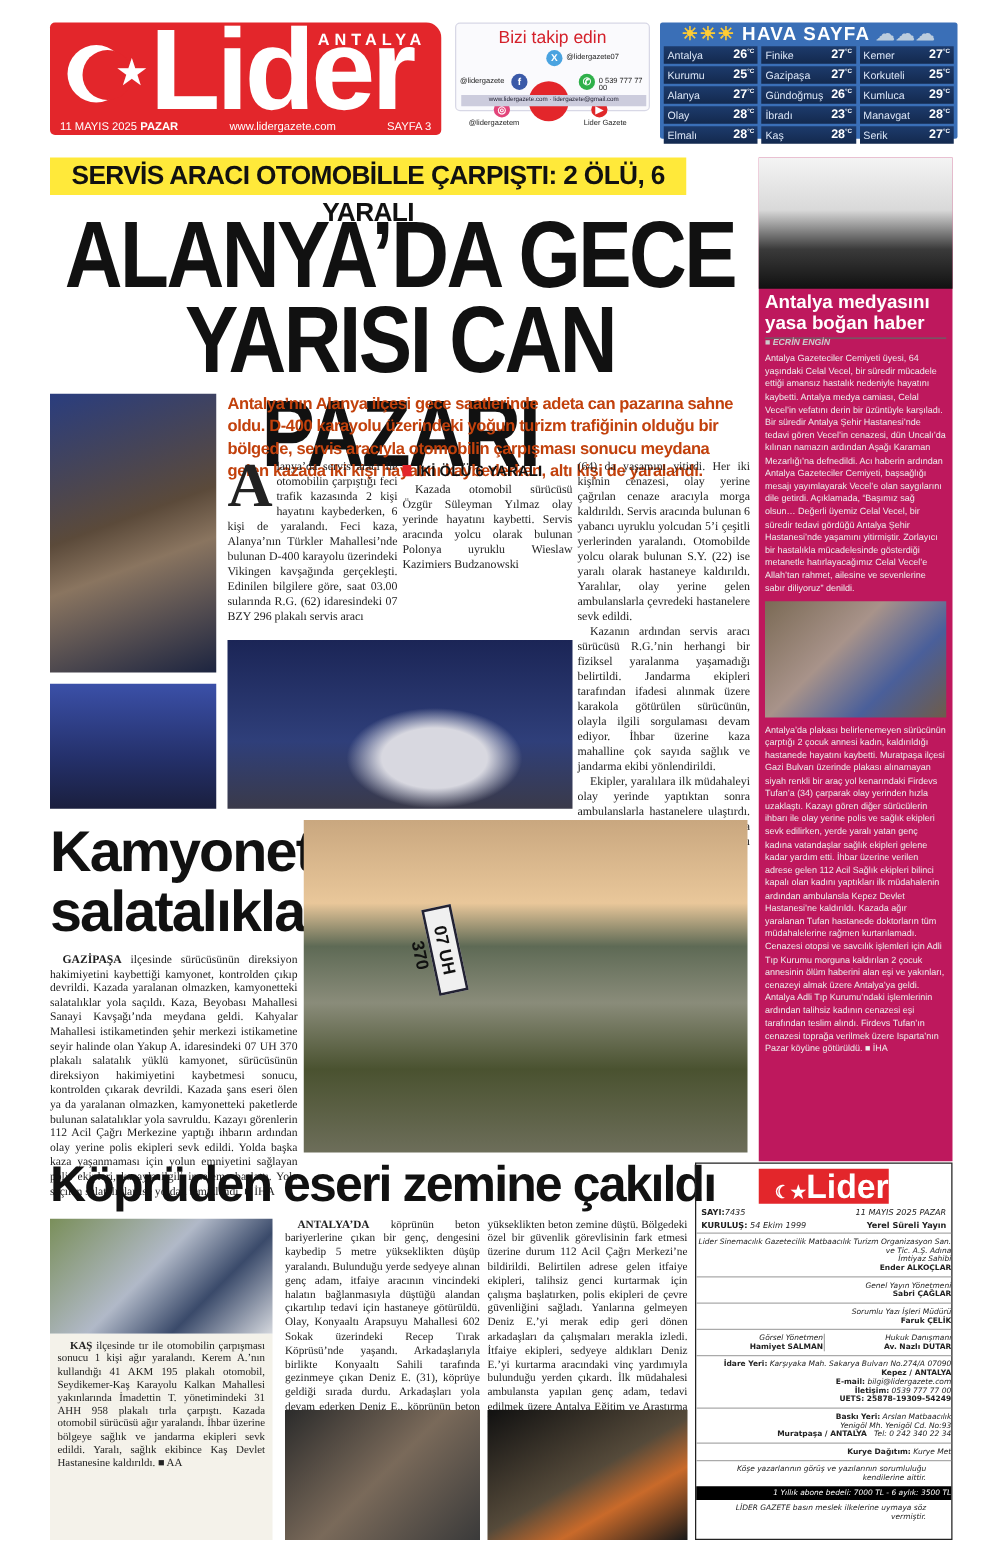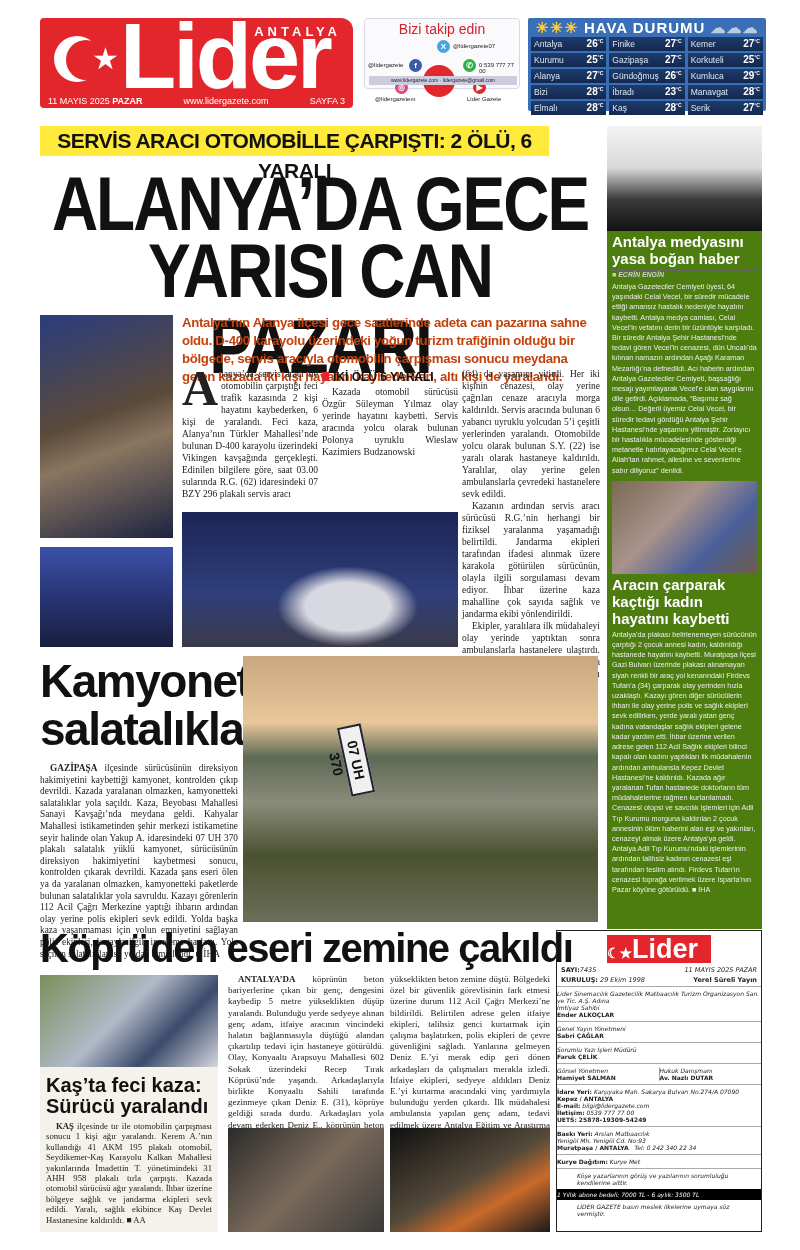--- a/index.html
+++ b/index.html
@@ -33,27 +33,27 @@
 .kicker{left:40px;top:126px;width:509px;height:30px;background:#ffe93a;text-align:center;font:700 21px/30px "Liberation Sans",sans-serif;letter-spacing:-0.5px;transform-origin:left}
 .big{left:40px;width:560px;text-align:center;font:900 64px/1 "Liberation Sans",sans-serif;letter-spacing:-2px;transform:scaleY(1.18)}
 .lede{left:182px;top:314px;width:420px;font:700 13.2px/18px "Liberation Sans",sans-serif;color:#c2410c;letter-spacing:-0.3px}
 .photo{background:#1e2d63;overflow:hidden}
 .col-text{font-size:9.5px;line-height:12px;text-align:justify;color:#222}
 .subhd{font:700 12px/14px "Liberation Sans",sans-serif;color:#111}
 .subhd::before{content:"";display:inline-block;width:7px;height:9px;background:#e3262b;margin-right:4px}
 .drop{float:left;font-size:50px;line-height:40px;margin-right:3px;font-weight:700}
 .src{font:700 7px "Liberation Sans",sans-serif}
 
-.side{left:607px;top:126px;width:155px;height:803px;background:#4d7c0f;color:#f2f2f2;font-family:"Liberation Sans",sans-serif}
+.side{left:607px;top:126px;width:155px;height:803px;background:#be185d;color:#f2f2f2;font-family:"Liberation Sans",sans-serif}
 .side .t1{font:700 15px/17px "Liberation Sans",sans-serif;color:#fff}
 .side p{font-size:7.2px;line-height:10.2px;color:#eee}
 
 .h2{font:900 46px/1 "Liberation Sans",sans-serif;letter-spacing:-1.5px}
 
-.kunye{left:556px;top:930px;width:206px;height:302px;border:1px solid #222;font-family:"DejaVu Sans",sans-serif;font-size:6px;color:#222;text-align:left}
+.kunye{left:556px;top:930px;width:206px;height:302px;border:1px solid #222;font-family:"DejaVu Sans",sans-serif;font-size:6px;color:#222;text-align:right}
 .kunye .blk{border-bottom:1px solid #aaa;padding:3px 0}
 .kunye i{font-style:italic}
 .kunye b{font-weight:700}
 .kunye .bar{background:#000;color:#fff;padding:2px 0}
 </style>
 </head>
 <body>
 
 <div class="abs mast">
   <div class="abs crescent"></div>
@@ -78,37 +78,37 @@
   <div class="abs h" style="left:114px;top:43px">0 539 777 77 00</div>
   <div class="abs center">Lider</div>
   <div class="abs ic" style="left:30px;top:62px;background:#e2457a">◎</div>
   <div class="abs h" style="left:10px;top:77px">@lidergazetem</div>
   <div class="abs ic" style="left:108px;top:62px;background:#e0282a">▶</div>
   <div class="abs h" style="left:102px;top:77px">Lider Gazete</div>
   <div class="abs foot"><span>www.lidergazete.com</span> · <span>lidergazete@gmail.com</span></div>
 </div>
 
 <div class="abs weather">
-  <div class="wt"><span style="color:#ffcc33">☀☀☀ </span><span>HAVA DURUMU</span><span style="color:#bcd"> ☁☁☁</span></div>
+  <div class="wt"><span style="color:#ffcc33">☀☀☀ </span><span>HAVA SAYFA</span><span style="color:#bcd"> ☁☁☁</span></div>
   <div class="cols">
     <div class="col">
       <div class="row">
           <span>Antalya</span>
           <span class="t"><span>26</span><sup>°C</sup></span>
         </div>
       <div class="row">
           <span>Kurumu</span>
           <span class="t"><span>25</span><sup>°C</sup></span>
         </div>
       <div class="row">
           <span>Alanya</span>
           <span class="t"><span>27</span><sup>°C</sup></span>
         </div>
       <div class="row">
-          <span>Bizi</span>
+          <span>Olay</span>
           <span class="t"><span>28</span><sup>°C</sup></span>
         </div>
       <div class="row">
           <span>Elmalı</span>
           <span class="t"><span>28</span><sup>°C</sup></span>
         </div>
     </div>
     <div class="col">
       <div class="row">
           <span>Finike</span>
@@ -182,62 +182,57 @@
 
 <div class="abs side">
   <div style="height:105px;background:linear-gradient(180deg,#f4f4f4 0,#d9d9d9 40%,#3a3a3a 70%,#111)"></div>
   <div style="padding:2px 5px">
     <div class="t1">Antalya medyasını yasa boğan haber</div>
     <div style="border-top:1px solid #666;margin:3px 0 2px;font:italic 700 7px 'Liberation Sans',sans-serif;color:#ccc">■ ECRİN ENGİN</div>
     <p style="margin-top:4px">Antalya Gazeteciler Cemiyeti üyesi, 64 yaşındaki Celal Vecel, bir süredir mücadele ettiği amansız hastalık nedeniyle hayatını kaybetti. Antalya medya camiası, Celal Vecel’in vefatını derin bir üzüntüyle karşıladı. Bir süredir Antalya Şehir Hastanesi’nde tedavi gören Vecel’in cenazesi, dün Uncalı’da kılınan namazın ardından Aşağı Karaman Mezarlığı’na defnedildi. Acı haberin ardından Antalya Gazeteciler Cemiyeti, başsağlığı mesajı yayımlayarak Vecel’e olan saygılarını dile getirdi. Açıklamada, “Başımız sağ olsun… Değerli üyemiz Celal Vecel, bir süredir tedavi gördüğü Antalya Şehir Hastanesi’nde yaşamını yitirmiştir. Zorlayıcı bir hastalıkla mücadelesinde gösterdiği metanetle hatırlayacağımız Celal Vecel’e Allah’tan rahmet, ailesine ve sevenlerine sabır diliyoruz” denildi.</p>
   </div>
   <div style="margin:3px 5px 0;height:93px;background:linear-gradient(135deg,#7b6a55,#a8938a 40%,#4a5f9a 70%,#6e5c4a)"></div>
   <div style="padding:2px 5px">
-    <div class="t1">Aracın çarparak kaçtığı kadın hayatını kaybetti</div>
     <p style="margin-top:3px">Antalya’da plakası belirlenemeyen sürücünün çarptığı 2 çocuk annesi kadın, kaldırıldığı hastanede hayatını kaybetti. Muratpaşa ilçesi Gazi Bulvarı üzerinde plakası alınamayan siyah renkli bir araç yol kenarındaki Firdevs Tufan’a (34) çarparak olay yerinden hızla uzaklaştı. Kazayı gören diğer sürücülerin ihbarı ile olay yerine polis ve sağlık ekipleri sevk edilirken, yerde yaralı yatan genç kadına vatandaşlar sağlık ekipleri gelene kadar yardım etti. İhbar üzerine verilen adrese gelen 112 Acil Sağlık ekipleri bilinci kapalı olan kadını yaptıkları ilk müdahalenin ardından ambulansla Kepez Devlet Hastanesi’ne kaldırıldı. Kazada ağır yaralanan Tufan hastanede doktorların tüm müdahalelerine rağmen kurtarılamadı. Cenazesi otopsi ve savcılık işlemleri için Adli Tıp Kurumu morguna kaldırılan 2 çocuk annesinin ölüm haberini alan eşi ve yakınları, cenazeyi almak üzere Antalya’ya geldi. Antalya Adli Tıp Kurumu’ndaki işlemlerinin ardından talihsiz kadının cenazesi eşi tarafından teslim alındı. Firdevs Tufan’ın cenazesi toprağa verilmek üzere Isparta’nın Pazar köyüne götürüldü. ■ İHA</p>
   </div>
 </div>
 
 <div class="abs h2" style="left:40px;top:658px">Kamyonet devrildi</div>
 <div class="abs h2" style="left:40px;top:706px">salatalıklar saçıldı</div>
 <div class="abs photo" style="left:243px;top:656px;width:355px;height:266px;background:linear-gradient(180deg,#c9a77f 0,#e9c79a 25%,#5e6a55 38%,#8a8c7a 55%,#4a5230 75%,#6d6e5a)">
   <div class="abs" style="left:78px;top:92px;width:70px;height:24px;background:#f0f0f0;border:2px solid #223;font:700 14px/20px 'Liberation Sans',sans-serif;text-align:center;transform:rotate(78deg)">07 UH 370</div>
 </div>
 <div class="abs col-text" style="left:40px;top:763px;width:198px;font-size:9.3px;line-height:11.6px;text-indent:10px">
   <b>GAZİPAŞA</b><span> ilçesinde sürücüsünün direksiyon hakimiyetini kaybettiği kamyonet, kontrolden çıkıp devrildi. Kazada yaralanan olmazken, kamyonetteki salatalıklar yola saçıldı. Kaza, Beyobası Mahallesi Sanayi Kavşağı’nda meydana geldi. Kahyalar Mahallesi istikametinden şehir merkezi istikametine seyir halinde olan Yakup A. idaresindeki 07 UH 370 plakalı salatalık yüklü kamyonet, sürücüsünün direksiyon hakimiyetini kaybetmesi sonucu, kontrolden çıkarak devrildi. Kazada şans eseri ölen ya da yaralanan olmazken, kamyonetteki paketlerde bulunan salatalıklar yola savruldu. Kazayı görenlerin 112 Acil Çağrı Merkezine yaptığı ihbarın ardından olay yerine polis ekipleri sevk edildi. Yolda başka kaza yaşanmaması için yolun emniyetini sağlayan polis ekipleri, kazayla ilgili inceleme başlattı. Yola saçılan salatalıklar ise yoldan temizlendi. ■ İHA</span>
 </div>
 
 <div class="abs h2" style="left:40px;top:928px;font-size:40px">Köprüden eseri zemine çakıldı</div>
 <div class="abs photo" style="left:40px;top:975px;width:178px;height:92px;background:linear-gradient(135deg,#7a8f5a,#b1b9c8 45%,#3a4a6a 70%,#d5d8de)"></div>
 <div class="abs" style="left:40px;top:1067px;width:178px;height:165px;background:#f4f2ea">
-  <div style="padding:8px 6px 0;font:700 20px/21px 'Liberation Sans',sans-serif;color:#111">
-    <div>Kaş’ta feci kaza:</div>
-      <div>Sürücü yaralandı</div>
-  </div>
   <div class="col-text" style="padding:4px 6px;font-size:8.7px;line-height:10.4px;text-indent:10px">
     <b>KAŞ</b><span> ilçesinde tır ile otomobilin çarpışması sonucu 1 kişi ağır yaralandı. Kerem A.’nın kullandığı 41 AKM 195 plakalı otomobil, Seydikemer-Kaş Karayolu Kalkan Mahallesi yakınlarında İmadettin T. yönetimindeki 31 AHH 958 plakalı tırla çarpıştı. Kazada otomobil sürücüsü ağır yaralandı. İhbar üzerine bölgeye sağlık ve jandarma ekipleri sevk edildi. Yaralı, sağlık ekibince Kaş Devlet Hastanesine kaldırıldı. ■ AA</span>
   </div>
 </div>
 <div class="abs col-text" style="left:228px;top:974px;width:156px;font-size:9px;line-height:11.2px;text-indent:10px">
   <b>ANTALYA’DA</b><span> köprünün beton bariyerlerine çıkan bir genç, dengesini kaybedip 5 metre yükseklikten düşüp yaralandı. Bulunduğu yerde sedyeye alınan genç adam, itfaiye aracının vincindeki halatın bağlanmasıyla düştüğü alandan çıkartılıp tedavi için hastaneye götürüldü. Olay, Konyaaltı Arapsuyu Mahallesi 602 Sokak üzerindeki Recep Tırak Köprüsü’nde yaşandı. Arkadaşlarıyla birlikte Konyaaltı Sahili tarafında gezinmeye çıkan Deniz E. (31), köprüye geldiği sırada durdu. Arkadaşları yola devam ederken Deniz E., köprünün beton bariyerlerine çıktığı sırada dengesini kaybedip 5 metre</span>
 </div>
 <div class="abs col-text" style="left:390px;top:974px;width:160px;font-size:9px;line-height:11.2px">yükseklikten beton zemine düştü. Bölgedeki özel bir güvenlik görevlisinin fark etmesi üzerine durum 112 Acil Çağrı Merkezi’ne bildirildi. Belirtilen adrese gelen itfaiye ekipleri, talihsiz genci kurtarmak için çalışma başlatırken, polis ekipleri de çevre güvenliğini sağladı. Yanlarına gelmeyen Deniz E.’yi merak edip geri dönen arkadaşları da çalışmaları merakla izledi. İtfaiye ekipleri, sedyeye aldıkları Deniz E.’yi kurtarma aracındaki vinç yardımıyla bulunduğu yerden çıkardı. İlk müdahalesi ambulansta yapılan genç adam, tedavi edilmek üzere Antalya Eğitim ve Araştırma Hastanesi’ne götürüldü. ■ İHA</div>
 <div class="abs photo" style="left:228px;top:1128px;width:156px;height:104px;background:linear-gradient(135deg,#2b2b2b,#7a6a5a 50%,#3a3a3a)"></div>
 <div class="abs photo" style="left:390px;top:1128px;width:160px;height:104px;background:linear-gradient(150deg,#111,#554a3a 50%,#c96a2a 70%,#1a1a1a)"></div>
 
 <div class="abs kunye">
   <div style="margin:4px auto 3px;width:104px;height:28px;background:#e3262b;color:#fff;font:900 27px/28px 'Liberation Sans',sans-serif;position:relative">
     <span style="font-size:14px">☾★</span><span>Lider</span>
   </div>
   <div style="display:flex;justify-content:space-between;padding:0 4px;font-size:6.5px">
     <span><b>SAYI:</b><i>7435</i></span>
       <i>11 MAYIS 2025 PAZAR</i>
   </div>
   <div class="blk" style="display:flex;justify-content:space-between;padding:2px 4px;font-size:6.5px">
-    <span><b>KURULUŞ:</b> <i>29 Ekim 1998</i></span>
+    <span><b>KURULUŞ:</b> <i>54 Ekim 1999</i></span>
       <b>Yerel Süreli Yayın</b>
   </div>
   <div class="blk"><i>Lider Sinemacılık Gazetecilik Matbaacılık Turizm Organizasyon San. ve Tic. A.Ş. Adına</i><br><i>İmtiyaz Sahibi</i><br><b>Ender ALKOÇLAR</b></div>
   <div class="blk"><i>Genel Yayın Yönetmeni</i><br><b>Sabri ÇAĞLAR</b></div>
   <div class="blk"><i>Sorumlu Yazı İşleri Müdürü</i><br><b>Faruk ÇELİK</b></div>
   <div class="blk" style="display:flex">
     <div style="flex:1;border-right:1px solid #aaa"><i>Görsel Yönetmen</i><br><b>Hamiyet SALMAN</b></div>
     <div style="flex:1"><i>Hukuk Danışmanı</i><br><b>Av. Nazlı DUTAR</b></div>
   </div>
   <div class="blk">

